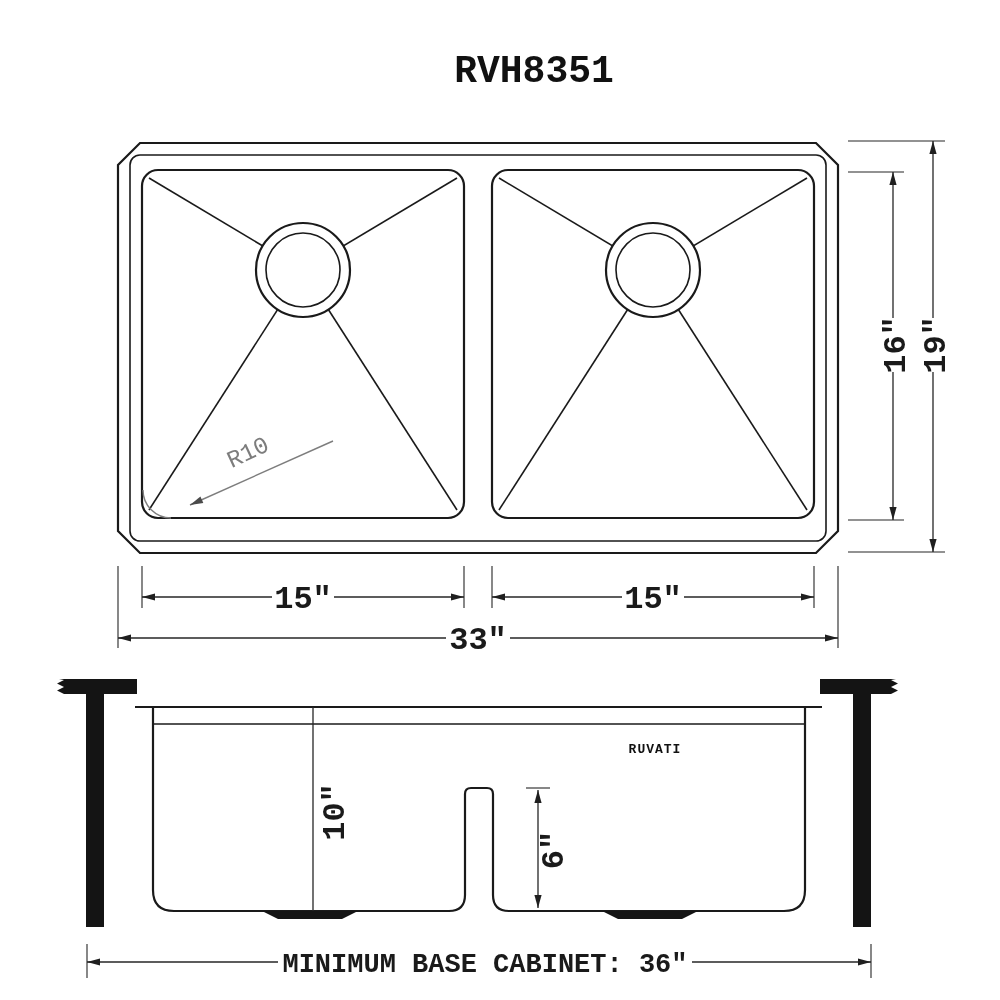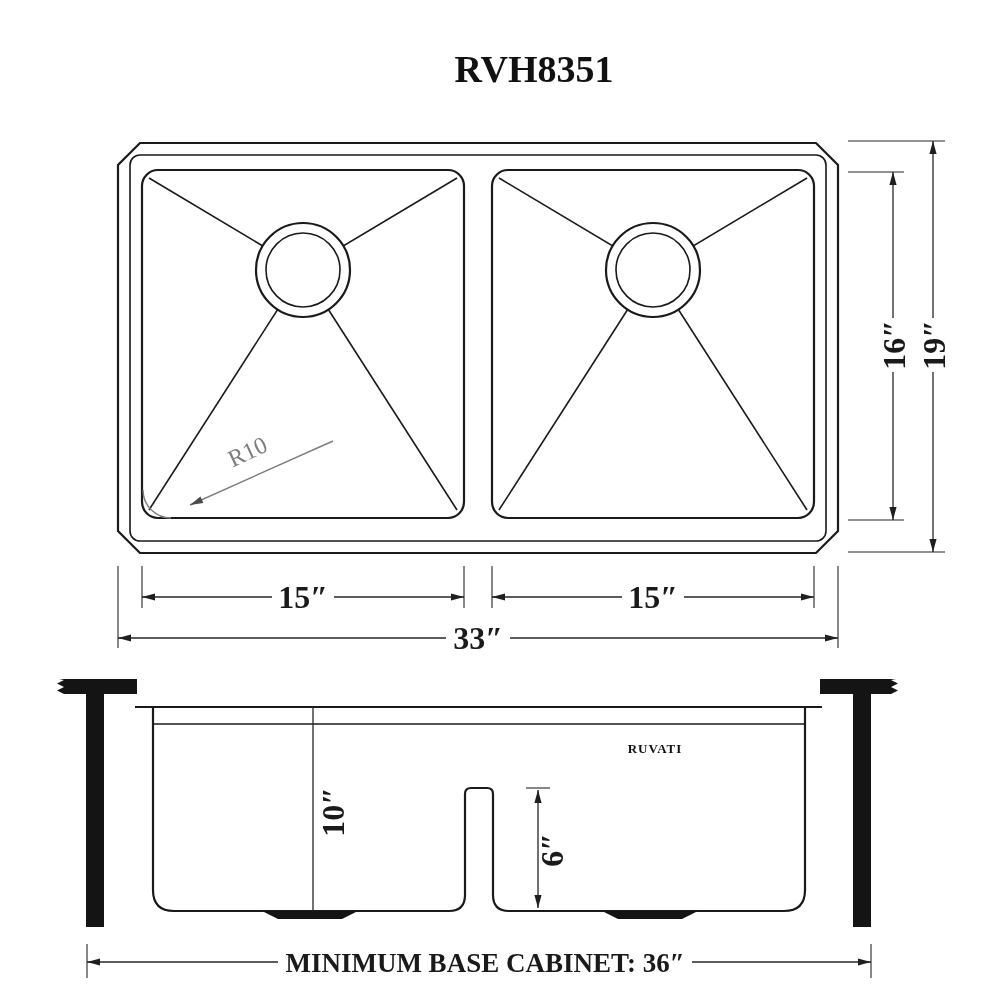--- a/index.html
+++ b/index.html
@@ -1,17 +1,17 @@
 <!DOCTYPE html>
 <html><head>
 <meta charset="utf-8">
 <style>
   html,body{margin:0;padding:0;background:#ffffff;}
   .stage{position:relative;width:1000px;height:1000px;background:#ffffff;overflow:hidden;
-         font-family:Liberation Serif, serif;}
+         font-family:Liberation Mono, monospace;}
   svg{position:absolute;left:0;top:0;}
   .obj{stroke:#1a1a1a;stroke-width:2.2;fill:none;}
   .obj2{stroke:#1a1a1a;stroke-width:1.6;fill:none;}
   .objw{stroke:#1a1a1a;stroke-width:2.2;fill:#ffffff;}
   .dim{stroke:#262626;stroke-width:1.3;fill:none;}
   .ext{stroke:#262626;stroke-width:1.1;fill:none;}
   .lead{stroke:#7d7d7d;stroke-width:1.4;fill:none;}
   .solidf{fill:#141414;stroke:none;}
   .title-t{font-size:38px;font-weight:700;fill:#111;text-anchor:middle;}
   .dtext{font-size:32px;font-weight:700;fill:#1a1a1a;text-anchor:middle;}

